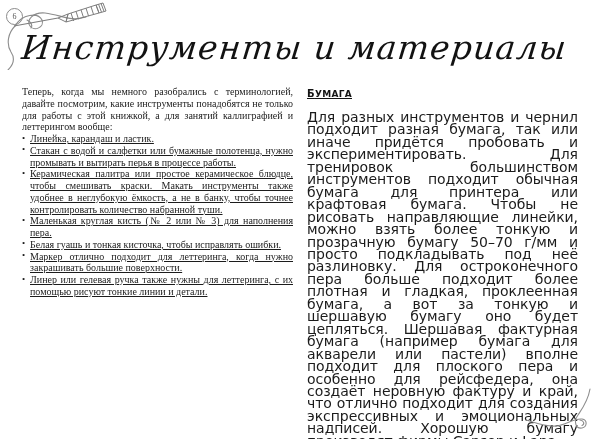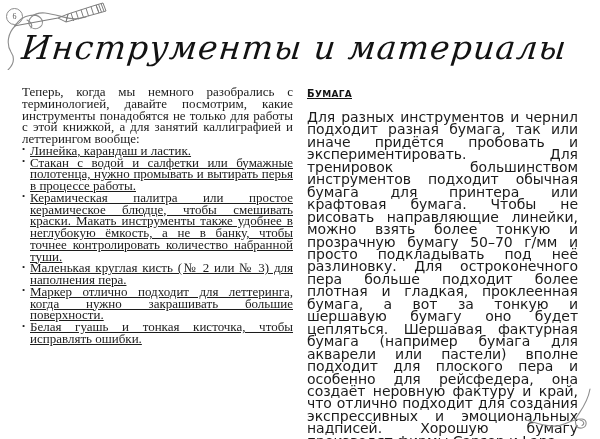--- a/index.html
+++ b/index.html
@@ -85,21 +85,21 @@
     display: flex;
     gap: 14px;
   }
   .col {
     width: 271px;
   }
 
   .col-left p,
   .col-left li {
     font-family: "Liberation Serif", serif;
-    font-size: 13px;
+    font-size: 10px;
     line-height: 11.75px;
     text-align: justify;
     margin: 0;
     color: #1b1b1b;
   }
 
   .intro {
     margin-bottom: 0;
   }
 
@@ -186,22 +186,23 @@
 
   <div class="columns">
 
     <div class="col col-left">
       <p class="intro">Теперь, когда мы немного разобрались с терминологией, давайте посмотрим, какие инструменты понадобятся не только для работы с этой книжкой, а для занятий каллиграфией и леттерингом вообще:</p>
       <ul class="tool-list">
         <li>Линейка, карандаш и ластик.</li>
         <li>Стакан с водой и салфетки или бумажные полотенца, нужно промывать и вытирать перья в процессе работы.</li>
         <li>Керамическая палитра или простое керамическое блюдце, чтобы смешивать краски. Макать инструменты также удобнее в неглубокую ёмкость, а не в банку, чтобы точнее контролировать количество набранной туши.</li>
         <li>Маленькая круглая кисть (№ 2 или № 3) для наполнения пера.</li>
+        <li>Белая гуашь и тонкая кисточка, чтобы исправлять ошибки.</li>
         <li>Маркер отлично подходит для леттеринга, когда нужно закрашивать большие поверхности.</li>
-        <li>Белая гуашь и тонкая кисточка, чтобы исправлять ошибки.</li>
+        <li>Линер или гелевая ручка также нужны для леттеринга, с их помощью рисуют тонкие линии и детали.</li>
       </ul>
     </div>
 
     <div class="col col-right">
       <h2 class="section-heading">Бумага</h2>
       <p class="body">Для разных инструментов и чернил подходит разная бумага, так или иначе придётся пробовать и экспериментировать. Для тренировок большинством инструментов подходит обычная бумага для принтера или крафтовая бумага. Чтобы не рисовать направляющие линейки, можно взять более тонкую и прозрачную бумагу 50–70 г/мм и просто подкладывать под неё разлиновку. Для остроконечного пера больше подходит более плотная и гладкая, проклеенная бумага, а вот за тонкую и шершавую бумагу оно будет цепляться. Шершавая фактурная бумага (например бумага для акварели или пастели) вполне подходит для плоского пера и особенно для рейсфедера, она создаёт неровную фактуру и край, что отлично подходит для создания экспрессивных и эмоциональных надписей. Хорошую бумагу производят фирмы Canson и Lana.</p>
     </div>
 
   </div>
 

